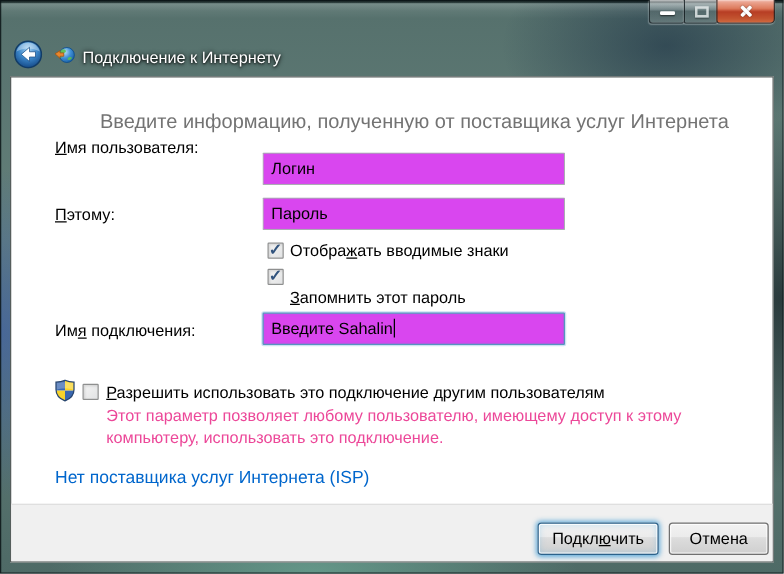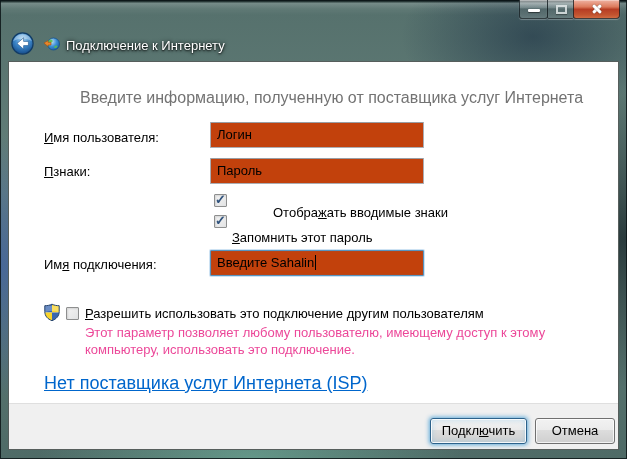--- a/index.html
+++ b/index.html
@@ -50,41 +50,41 @@
 
   
   .client {
     position:absolute; left:8px; top:61px; width:611px; height:389px; box-sizing:border-box;
     background:#fff; border:1px solid #565e5c;
   }
   .heading { position:absolute; left:35px; top:27px; font-size:16px; color:#737373; white-space:nowrap;margin-left:36px; }
 
   .fld-label { position:absolute; font-size:13px; color:#000; white-space:nowrap; }
   .textbox {
-    position:absolute; left:201px; width:214px; height:26px; box-sizing:border-box;
+    position:absolute; left:201px; width:242px; height:26px; box-sizing:border-box;
     border:1px solid #abadb3; border-top-color:#999da3; border-radius:1px;
-    background:#c2410c; font-size:13px; line-height:24px; padding:0 6px; white-space:nowrap; overflow:hidden;
+    background:#d946ef; font-size:13px; line-height:24px; padding:0 6px; white-space:nowrap; overflow:hidden;
     cursor:text;
   }
   .textbox.focused { border-color:#5794bf; box-shadow:0 0 0 1px rgba(112,173,220,.35), inset 0 0 2px rgba(87,148,191,.25); }
   .caret { display:inline-block; width:1px; height:15px; background:#000; vertical-align:-3px; margin-left:1px; }
 
   .checkbox {
     position:absolute; width:13px; height:13px; box-sizing:border-box; cursor:pointer;
     border:1px solid #8e8f8f; border-radius:1px;
     background:linear-gradient(135deg,#f4f4f4 0%,#e2e3e4 100%);
     box-shadow: inset 1px 1px 2px rgba(0,0,0,.12);
   }
   .checkbox .check { position:absolute; left:0; top:-3px; font-size:13px; font-weight:bold; color:#31537d; }
   .cb-label { position:absolute; font-size:13px; color:#000; white-space:nowrap; cursor:default; }
 
   .shield { position:absolute; left:34px; top:241px; width:18px; height:19px; }
   .description { position:absolute; left:76px; top:262px; width:516px; font-size:13px; line-height:17px; color:#ec4899; }
 
-  .link { position:absolute; left:35px; top:311px; font-size:18px; color:#0066cc; text-decoration:underline; cursor:pointer; white-space:nowrap; }
+  .link { position:absolute; left:35px; top:311px; font-size:14px; color:#0066cc; cursor:pointer; white-space:nowrap; }
 
   .footer {
     position:absolute; left:0; bottom:0; width:100%; height:46px; box-sizing:border-box;
     background:#f0f0f0; border-top:1px solid #dfdfdf;
   }
   .btn {
     position:absolute; top:14px; height:26px; box-sizing:border-box; cursor:pointer;
     border:1px solid #707070; border-radius:3px; font-size:13px; color:#000;
     text-align:center; line-height:23px;
     background:linear-gradient(180deg,#f2f2f2 0%,#ebebeb 45%,#dddddd 46%,#cfcfcf 100%);
@@ -144,30 +144,30 @@
       <div class="cap close">
           <span class="glyph-close"></span>
         </div>
     </div>
   </div>
 
   <div class="client">
 
     <div class="heading">Введите информацию, полученную от поставщика услуг Интернета</div>
 
-    <label class="fld-label" style="left:35px;top:68px;"><span></span><u>И</u><span>мя пользователя:</span></label>
+    <label class="fld-label" style="left:35px;top:48px;"><span></span><u>И</u><span>мя пользователя:</span></label>
     <div class="textbox" style="top:60px;"><span>Логин</span></div>
 
-    <label class="fld-label" style="left:35px;top:102px;"><span></span><u>П</u><span>знаки:</span></label>
+    <label class="fld-label" style="left:35px;top:102px;"><span></span><u>П</u><span>этому:</span></label>
     <div class="textbox" style="top:96px;"><span>Пароль</span></div>
 
     <div class="checkbox" style="left:205px;top:132px;">
         <span class="check">✓</span>
       </div>
-    <label class="cb-label" style="left:223px;top:143px;margin-left:41px;"><span>Отобра</span><u>ж</u><span>ать вводимые знаки</span></label>
+    <label class="cb-label" style="left:223px;top:131px;"><span>Отобра</span><u>ж</u><span>ать вводимые знаки</span></label>
 
     <div class="checkbox" style="left:205px;top:153px;">
         <span class="check">✓</span>
       </div>
     <label class="cb-label" style="left:223px;top:168px;"><span></span><u>З</u><span>апомнить этот пароль</span></label>
 
     <label class="fld-label" style="left:35px;top:195px;"><span>Им</span><u>я</u><span> подключения:</span></label>
     <div class="textbox focused" style="top:188px;"><span>Введите Sahalin</span><span class="caret"></span></div>
 
     <svg class="shield" viewBox="0 0 18 19">

